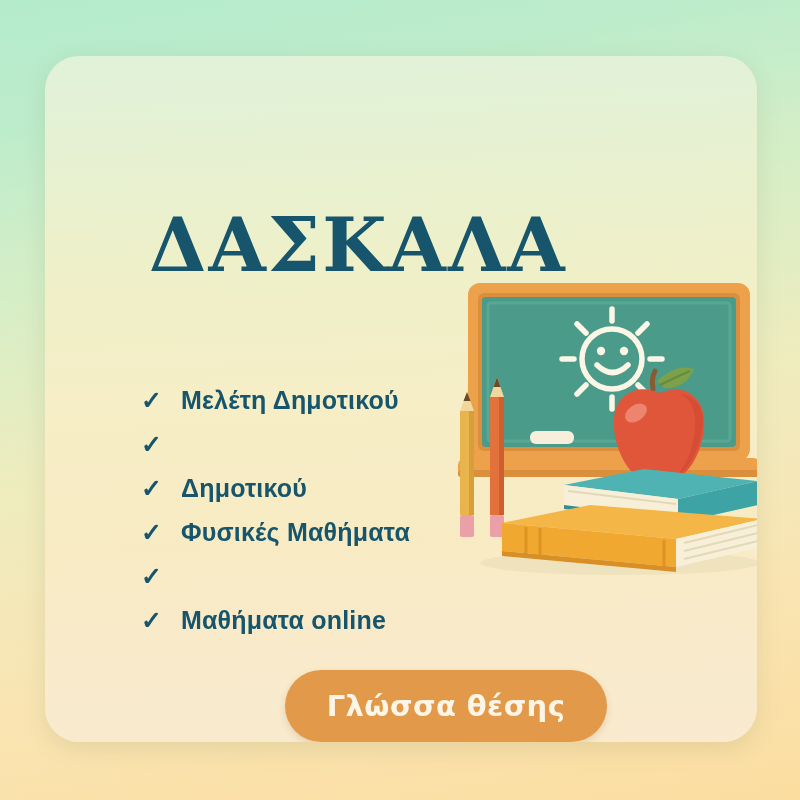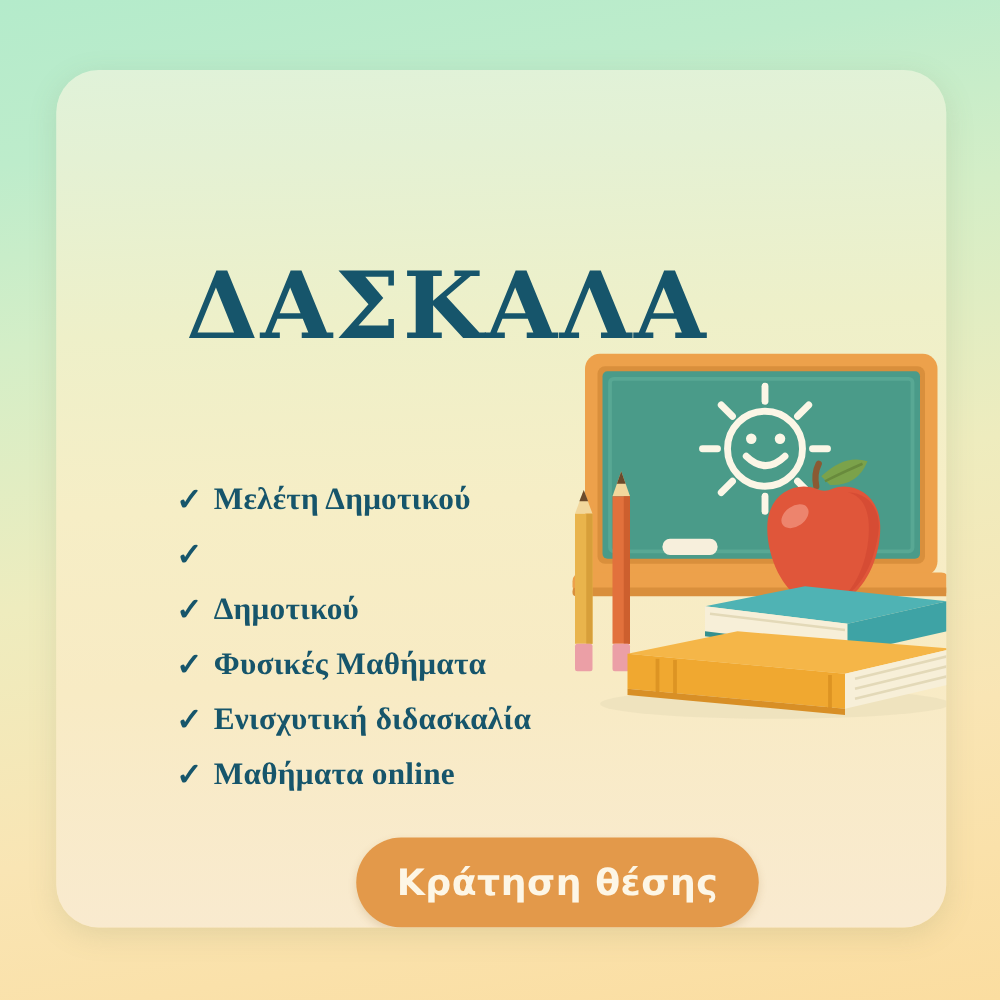--- a/index.html
+++ b/index.html
@@ -91,26 +91,27 @@
   }
   .check {
     flex: 0 0 auto;
     width: 30px;
     font-size: 25px;
     font-weight: 700;
     color: #16556b;
     line-height: 1;
   }
   .feature-label {
-    font-family: Liberation Serif, serif;
+    font-family: Liberation Sans, sans-serif;
     font-size: 25px;
     font-weight: 600;
     letter-spacing: 0.2px;
     color: #16556b;
     white-space: nowrap;
+    margin-left: 10px;
   }
 
   
   .cta {
     position: absolute;
     left: 240px;
     top: 614px;
     width: 322px;
     height: 72px;
     border: none;
@@ -156,29 +157,28 @@
       <li class="feature">
         <span class="check">✓</span>
         <span class="feature-label">Δημοτικού</span>
       </li>
       <li class="feature">
         <span class="check">✓</span>
         <span class="feature-label">Φυσικές Μαθήματα</span>
       </li>
       <li class="feature">
         <span class="check">✓</span>
-        <span class="feature-label">Ενισχυτική διδασκαλία</span>
       </li>
       <li class="feature">
         <span class="check">✓</span>
         <span class="feature-label">Μαθήματα online</span>
       </li>
     </ul>
 
-    <button class="cta">Κράτηση θέσης</button>
+    <button class="cta">Γλώσσα θέσης</button>
 
     <div class="illustration">
       <svg viewBox="0 0 340 330" xmlns="http://www.w3.org/2000/svg">
 
         <ellipse cx="180" cy="302" rx="140" ry="12" fill="#e7dcb8" opacity="0.55"></ellipse>
 
         <g>
           <rect x="28" y="22" width="282" height="178" rx="12" fill="#eda14b"></rect>
           <rect x="38" y="32" width="262" height="158" rx="6" fill="#d98f3c"></rect>
           <rect x="42" y="36" width="254" height="150" rx="4" fill="#4a9b89"></rect>

